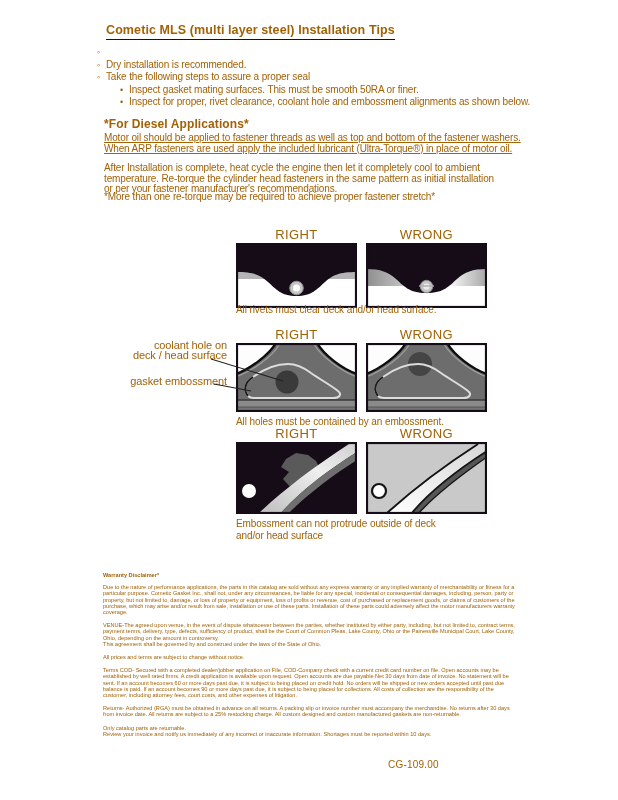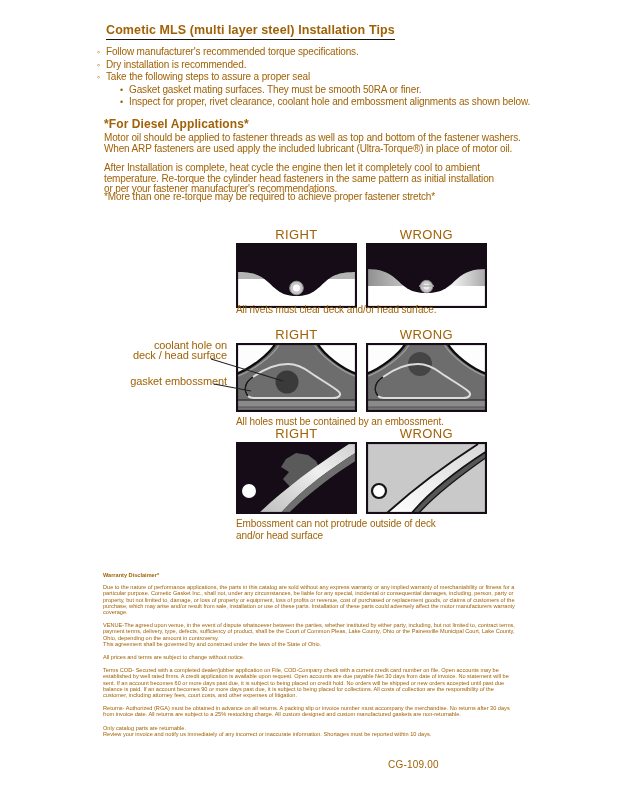--- a/index.html
+++ b/index.html
@@ -21,21 +21,21 @@
   .bullets { left:97px; top:46px; font-size:10px; letter-spacing:-.15px; }
   .li { display:flex; line-height:12.5px; }
   .m  { width:9px; flex:0 0 9px; text-align:left; }
   .m.open::before   { content:"\25E6"; font-size:9px; }
   .m.closed::before { content:"\2022"; font-size:9px; }
   .sub { padding-left:23px; }
 
   
   .diesel-h { left:104px; top:117px; font-size:12px; font-weight:700; letter-spacing:.1px; }
   .body-p   { left:104px; width:430px; font-size:10px; line-height:10.6px; letter-spacing:-.15px; }
-  .p1 { top:133px; } .p2 { top:163px; } .p3 { top:192px; }
+  .p1 { top:133px;text-decoration:underline; } .p2 { top:163px; } .p3 { top:192px; }
 
   
   .figrow { position:absolute; left:236px; width:251px; }
   .row1 { top:228px; } .row2 { top:328px; } .row3 { top:427px; }
   .fig-h { position:absolute; top:0; width:121px; text-align:center;
            font-size:13px; letter-spacing:.4px; line-height:13px; }
   .fig-h.w { left:130px; } .fig-h.r { left:0; }
   .figbox { position:absolute; top:15px; }
   .figbox.w { left:130px; } .figbox.r { left:0; }
   .caption { position:absolute; left:0; width:260px; font-size:10px;
@@ -62,33 +62,32 @@
 </head>
 <body>
 
 <div class="page">
 
   <div class="abs title">Cometic MLS (multi layer steel) Installation Tips</div>
 
   <div class="abs bullets">
     <div class="li">
       <span class="m open"></span>
-      <span>Follow manufacturer's recommended torque specifications.</span>
     </div>
     <div class="li">
       <span class="m open"></span>
       <span>Dry installation is recommended.</span>
     </div>
     <div class="li">
       <span class="m open"></span>
       <span>Take the following steps to assure a proper seal</span>
     </div>
     <div class="li sub">
       <span class="m closed"></span>
-      <span>Gasket gasket mating surfaces.  They must be smooth 50RA or finer.</span>
+      <span>Inspect gasket mating surfaces.  This must be smooth 50RA or finer.</span>
     </div>
     <div class="li sub">
       <span class="m closed"></span>
       <span>Inspect for proper, rivet clearance, coolant hole and embossment alignments as shown below.</span>
     </div>
   </div>
 
   <div class="abs diesel-h">*For Diesel Applications*</div>
   <div class="abs body-p p1 pre">Motor oil should be applied to fastener threads as well as top and bottom of the fastener washers.
 When ARP fasteners are used apply the included lubricant (Ultra-Torque®) in place of motor oil.</div>

